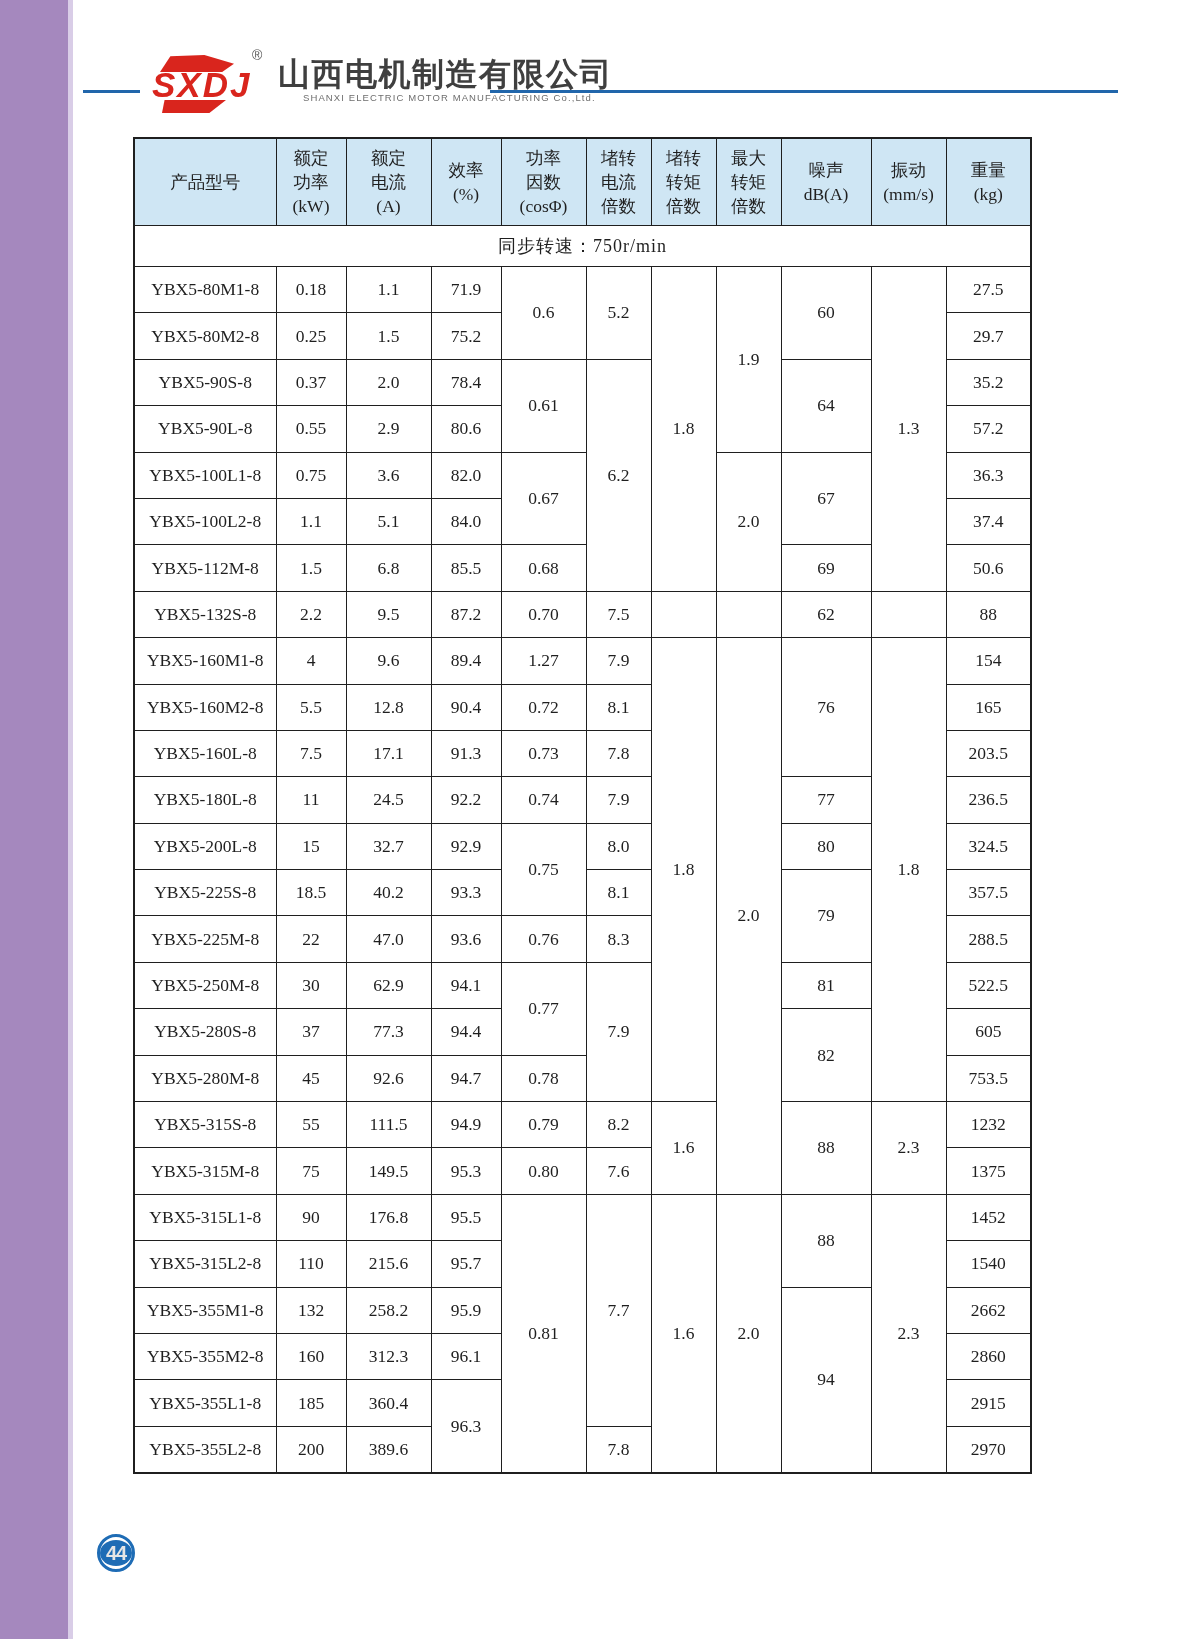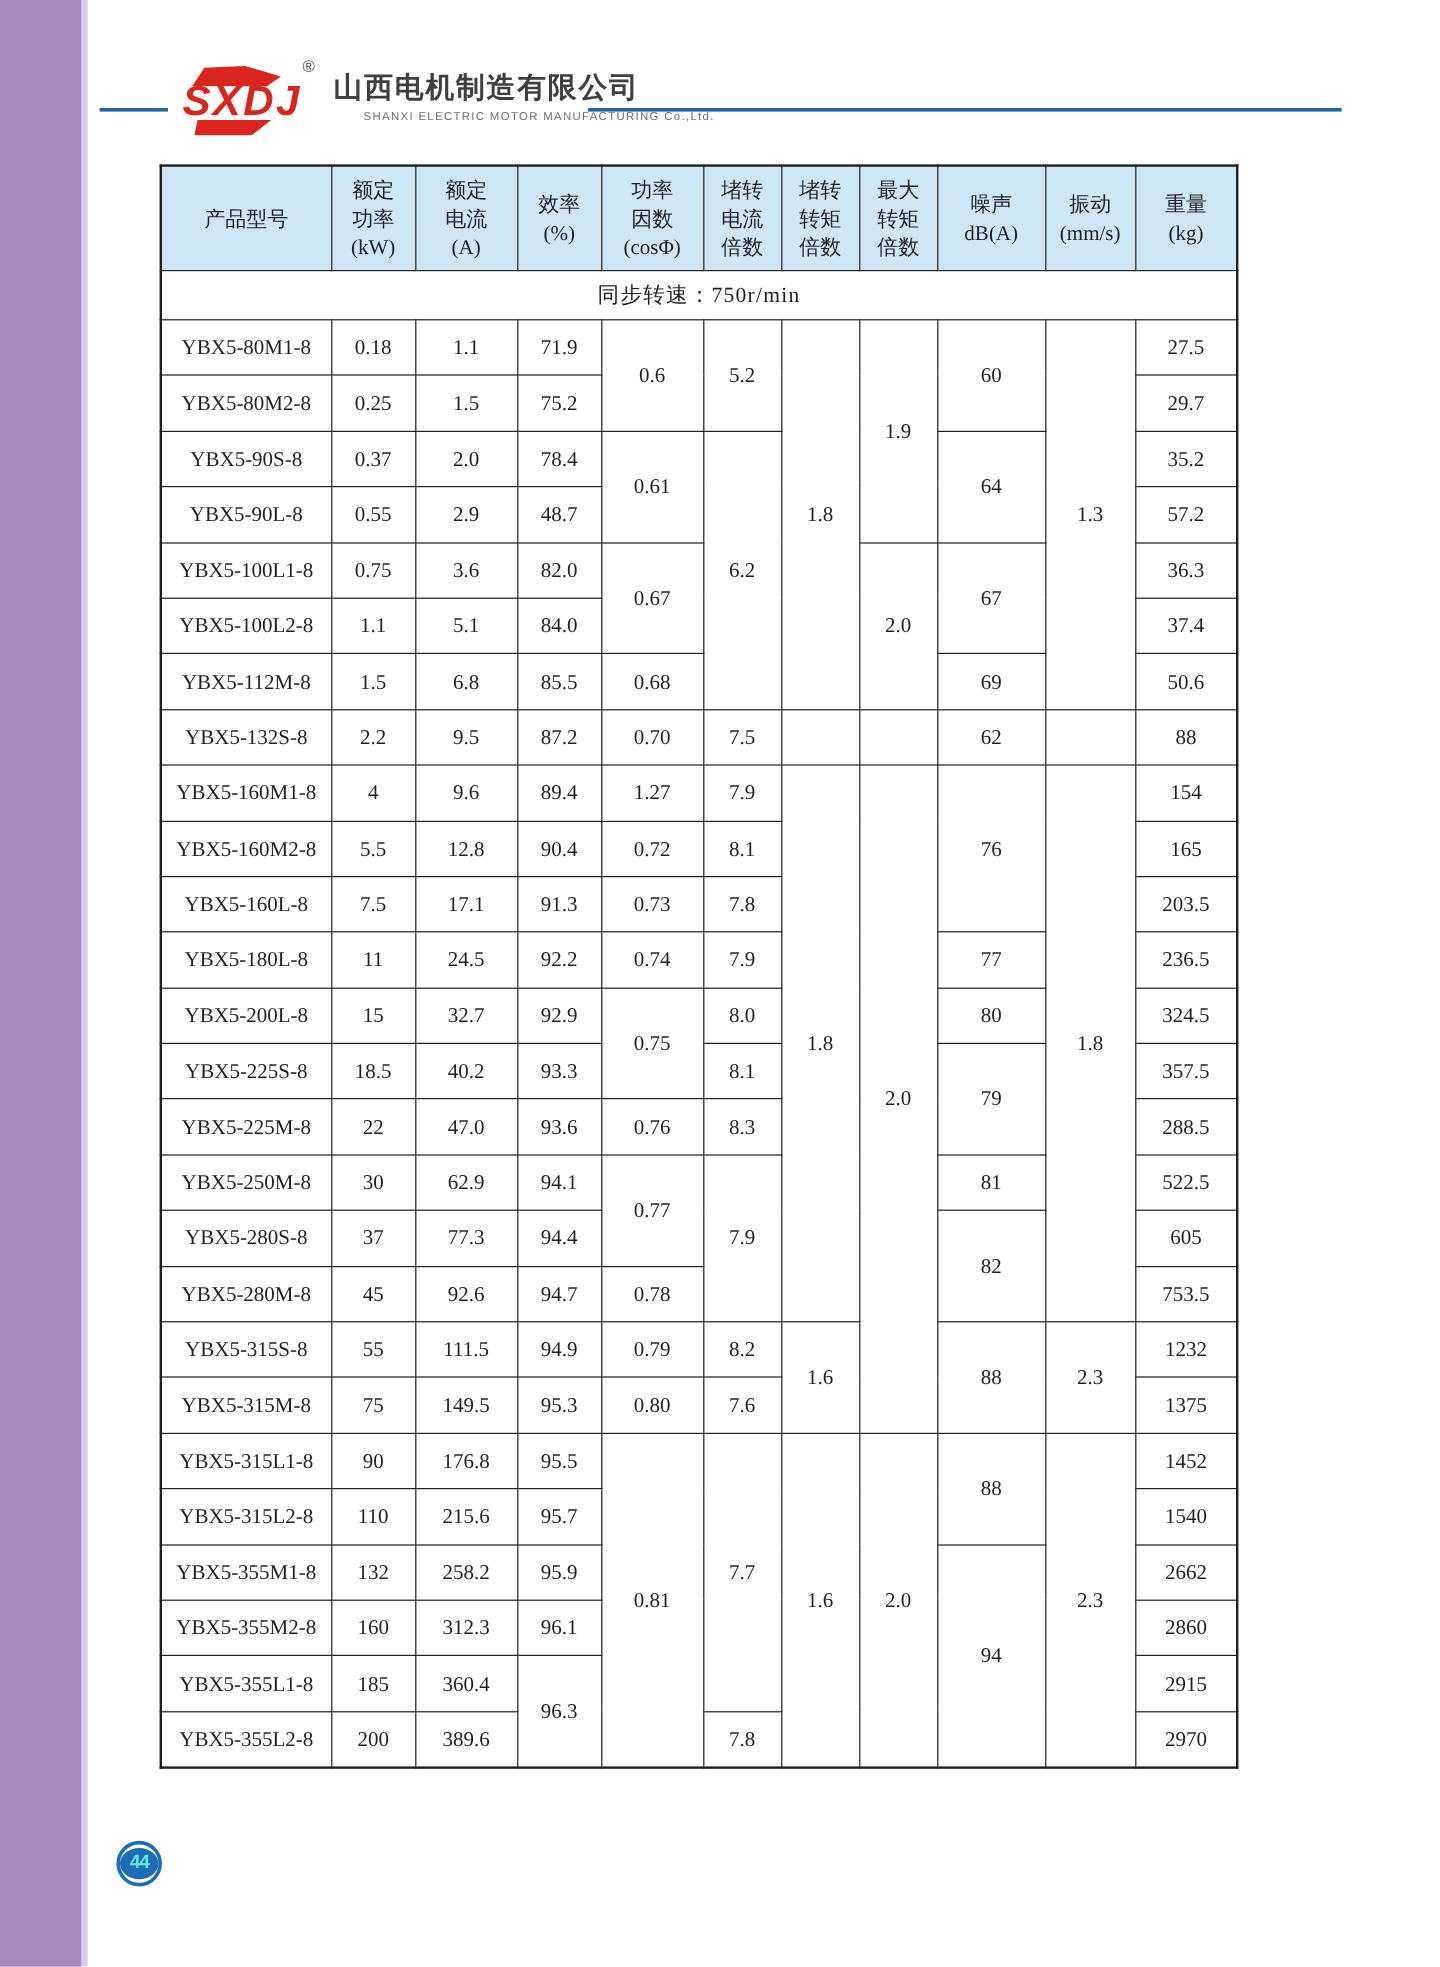--- a/index.html
+++ b/index.html
@@ -30,21 +30,21 @@
     color:var(--accent-red,#d9251d);font-weight:bold;font-style:italic;
     font-size:35px;letter-spacing:2px;line-height:30px;
   }
   .logo-shape-bottom{
     position:absolute;left:10px;top:45px;width:64px;height:13px;background:var(--accent-red,#d9251d);
     clip-path:polygon(4% 0,100% 0,74% 100%,0 100%);
   }
   .reg{position:absolute;left:252px;top:47px;font-size:14px;color:#555;font-family:"Liberation Sans",sans-serif;}
   .company{position:absolute;left:278px;top:58px;font-family:"Liberation Sans",sans-serif;}
   .company-cn{
-    font-size:24px;color:var(--company-text,#3f3f3f);letter-spacing:1.5px;
+    font-size:32px;color:var(--company-text,#3f3f3f);letter-spacing:1.5px;
     font-weight:600;line-height:32px;white-space:nowrap;
   }
   .company-en{
     font-size:9.5px;color:#6e6e6e;letter-spacing:1.1px;margin-top:2px;white-space:nowrap;margin-left:25px;
   }
   table.spec{
     position:absolute;left:133px;top:137px;width:897px;
     border-collapse:collapse;table-layout:fixed;
     border:2.5px solid var(--border-dark,#1f1f1f);
   }
@@ -61,21 +61,21 @@
   }
   tr.subheader td{height:40px;font-size:18px;letter-spacing:1px;}
   tbody tr.data-row{height:46.4px;}
   .badge{
     position:absolute;left:97px;top:1534px;width:38px;height:38px;border-radius:50%;
     border:3px solid var(--badge-blue,#1e6cb5);background:#ffffff;
     display:flex;align-items:center;justify-content:center;box-sizing:border-box;
   }
   .badge-inner{
     width:40px;height:26px;border-radius:50%;background:var(--badge-blue,#1e6cb5);
-    color:#5eead4;font-size:16px;font-weight:bold;line-height:26px;text-align:center;
+    color:#e5e5e5;font-size:20px;font-weight:bold;line-height:26px;text-align:center;
     font-family:"Liberation Sans",sans-serif;letter-spacing:-1px;
   }
 </style>
 </head>
 <body>
 
 <div class="page">
   <div class="sidebar"></div>
   <div class="sidebar-edge"></div>
 
@@ -170,21 +170,21 @@
           <td>78.4</td>
           <td rowspan="2">0.61</td>
           <td rowspan="5">6.2</td>
           <td rowspan="2">64</td>
           <td>35.2</td>
         </tr>
         <tr class="data-row">
           <td>YBX5-90L-8</td>
           <td>0.55</td>
           <td>2.9</td>
-          <td>48.7</td>
+          <td>80.6</td>
           <td>57.2</td>
         </tr>
         <tr class="data-row">
           <td>YBX5-100L1-8</td>
           <td>0.75</td>
           <td>3.6</td>
           <td>82.0</td>
           <td rowspan="2">0.67</td>
           <td rowspan="3">2.0</td>
           <td rowspan="2">67</td>

